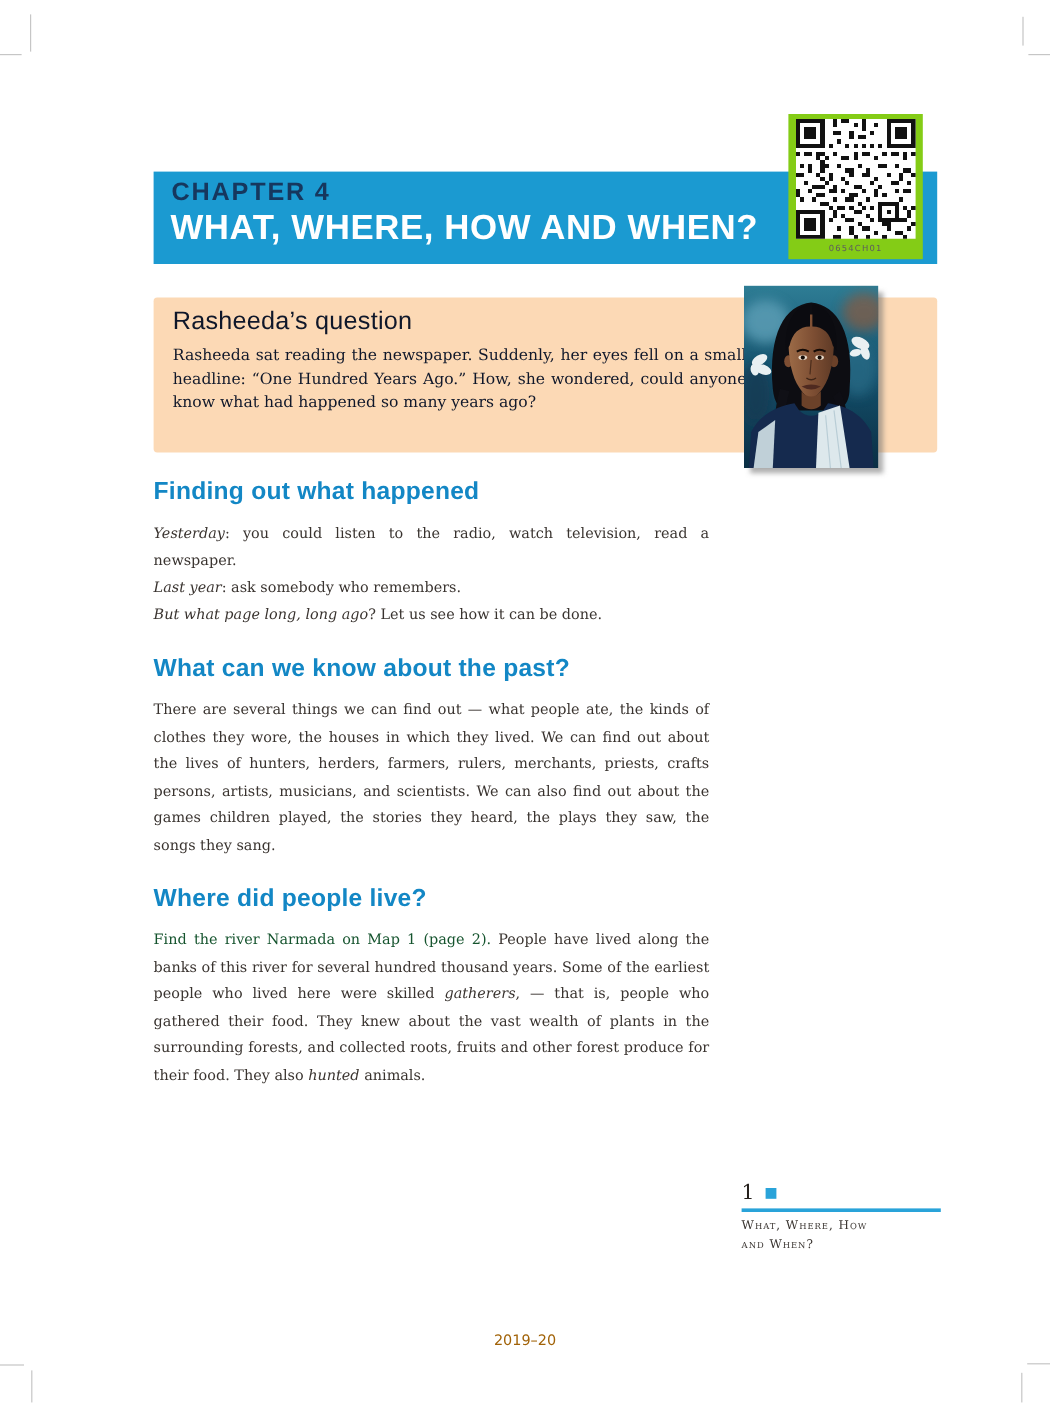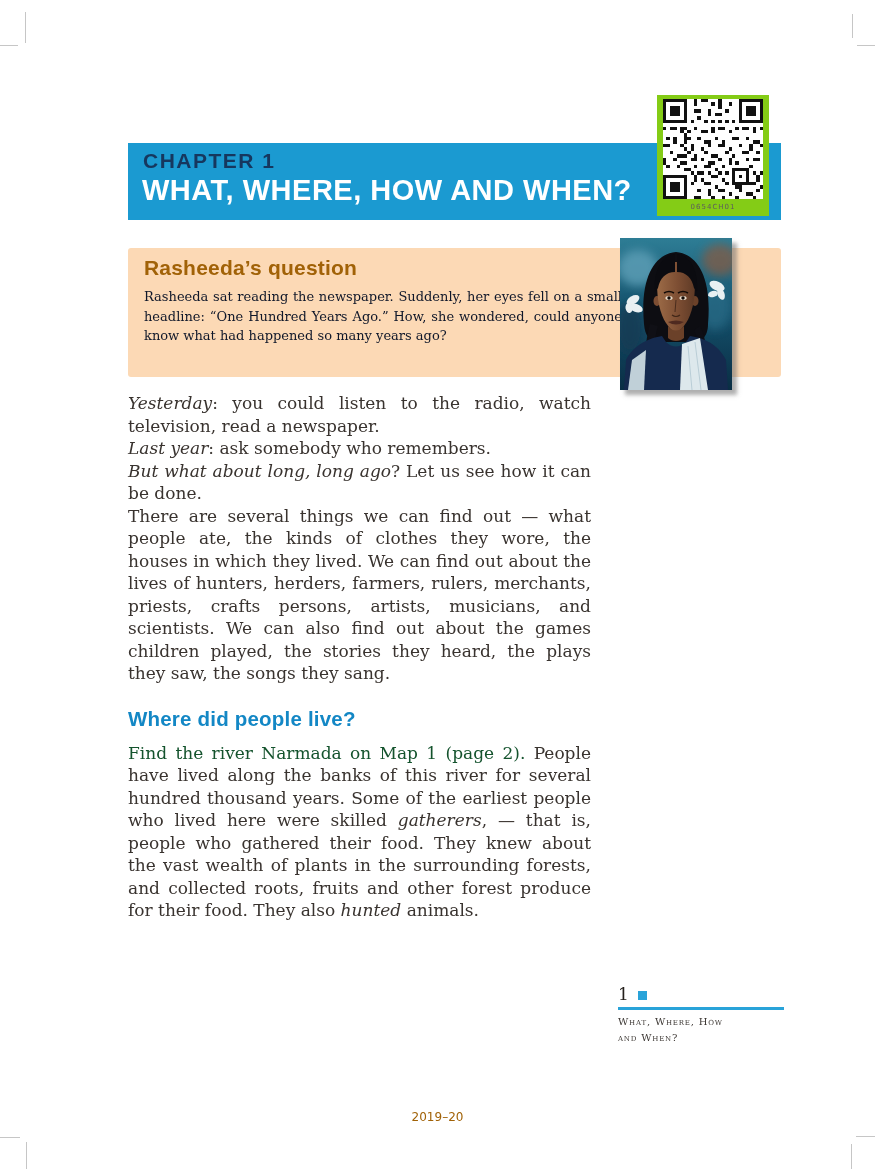--- a/index.html
+++ b/index.html
@@ -20,36 +20,36 @@
   .qr-box{position:absolute;left:657px;top:95px;width:112px;height:121px;background:#84cc16;
         z-index:3;text-align:center;}
   .qr-box svg{width:100px;height:100px;margin-top:4px;display:inline-block;}
   .qr-label{font-family:"DejaVu Sans",sans-serif;font-size:7px;color:#5d5d5d;letter-spacing:1px;
         margin-top:0;line-height:9px;}
 
   
   .rasheeda{position:absolute;left:128px;top:248px;width:653px;height:129px;background:#fcd9b5;
         border-radius:3px;z-index:2;}
   .rasheeda-inner{padding:8px 0 0 16px;}
-  .rasheeda-heading{margin:0 0 7px 0;font-family:"Liberation Sans",sans-serif;font-weight:700;
-        font-size:21px;color:#a16207;letter-spacing:0.2px;}
+  .rasheeda-heading{margin:0 0 7px 0;font-family:"Liberation Sans",sans-serif;font-weight:400;
+        font-size:21px;color:#0f172a;letter-spacing:0.2px;}
   .rasheeda-body{margin:0;width:478px;font-size:13px;line-height:19.5px;color:#0f172a;
         text-align:justify;}
 
   
   .photo{position:absolute;left:620px;top:238px;width:112px;height:152px;z-index:4;
         box-shadow:5px 5px 4px rgba(110,110,110,0.55);}
   .photo svg{display:block;width:112px;height:152px;}
 
   
   .main{position:absolute;left:128px;top:392px;width:463px;z-index:2;}
   .sec-heading{font-family:"Liberation Sans",sans-serif;font-weight:700;font-size:20.5px;
         color:#1387c5;margin:22px 0 11px 0;letter-spacing:0.2px;}
   .sec-heading.first{margin-top:6px;}
-  .para,.pline{font-size:17px;line-height:22.5px;color:#39332f;text-align:justify;margin:0;}
+  .para,.pline{font-size:12px;line-height:22.5px;color:#39332f;text-align:justify;margin:0;}
   .it{font-style:italic;}
   .magenta{color:#14532d;}
 
   
   .pagefoot{position:absolute;left:618px;top:984px;width:166px;z-index:2;}
   .pn-row{font-size:17px;color:#25201c;line-height:20px;}
   .pn-square{display:inline-block;width:9px;height:9px;background:#29a3d9;margin-left:9px;}
   .pn-rule{height:2.5px;background:#29a3d9;margin-top:3px;}
   .running{margin-top:4px;font-variant:small-caps;font-size:10px;line-height:16px;color:#3c3733;
         letter-spacing:0.8px;}
@@ -66,21 +66,21 @@
   <div class="crop" style="left:25px;top:12px;width:1px;height:31px;"></div>
   <div class="crop" style="left:0;top:45px;width:18px;height:1px;"></div>
   <div class="crop" style="left:852px;top:14px;width:1px;height:24px;"></div>
   <div class="crop" style="left:857px;top:45px;width:18px;height:1px;"></div>
   <div class="crop" style="left:0;top:1137px;width:20px;height:1px;"></div>
   <div class="crop" style="left:26px;top:1142px;width:1px;height:27px;"></div>
   <div class="crop" style="left:856px;top:1136px;width:19px;height:1px;"></div>
   <div class="crop" style="left:851px;top:1144px;width:1px;height:25px;"></div>
 
   <div class="band">
-    <div class="chapter-label">CHAPTER 1</div>
+    <div class="chapter-label">CHAPTER 4</div>
     <div class="chapter-title">WHAT, WHERE, HOW AND WHEN?</div>
   </div>
 
   <div class="qr-box">
     <svg viewBox="0 0 29 29" shape-rendering="crispEdges">
       <rect width="29" height="29" fill="#ffffff"></rect>
       <g fill="#111111">
 
         <rect x="0" y="0" width="7" height="7"></rect>
           <rect x="1" y="1" width="5" height="5" fill="#ffffff"></rect>
@@ -159,24 +159,26 @@
       <path d="M48,88 L48,100 C52,104 60,104 64,100 L64,88 C60,94 52,94 48,88 Z" fill="#6b4129"></path>
       <path d="M4,152 L6,122 C14,106 30,100 42,98 L46,104 C52,110 60,110 66,104 L70,98 C84,100 98,106 106,122 L108,152 Z" fill="#152a4e"></path>
       <path d="M12,122 L26,112 L24,152 L8,152 Z" fill="#c9d9df" opacity="0.95"></path>
       <path d="M62,106 L80,100 L88,152 L60,152 Z" fill="#dde8ec"></path>
       <path d="M68,108 L72,152 M75,104 L81,152" stroke="#b9cdd6" stroke-width="1" fill="none"></path>
     </svg>
   </div>
 
   <div class="main">
 
+    <h3 class="sec-heading first">Finding out what happened</h3>
     <div class="pline"><span class="it">Yesterday</span><span>: you could listen to the radio, watch television, read a newspaper.</span></div>
     <div class="pline"><span class="it">Last year</span><span>: ask somebody who remembers.</span></div>
-    <div class="pline"><span class="it">But what about long, long ago</span><span>? Let us see how it can be done.</span></div>
+    <div class="pline"><span class="it">But what page long, long ago</span><span>? Let us see how it can be done.</span></div>
 
+    <h3 class="sec-heading">What can we know about the past?</h3>
     <p class="para">There are several things we can find out — what people ate, the kinds of clothes they wore, the houses in which they lived. We can find out about the lives of hunters, herders, farmers, rulers, merchants, priests, crafts persons, artists, musicians, and scientists. We can also find out about the games children played, the stories they heard, the plays they saw, the songs they sang.</p>
 
     <h3 class="sec-heading">Where did people live?</h3>
     <p class="para"><span class="magenta">Find the river Narmada on Map 1 (page 2).</span><span> People have lived along the banks of this river for several hundred thousand years. Some of the earliest people who lived here were skilled </span><span class="it">gatherers</span><span>, — that is, people who gathered their food. They knew about the vast wealth of plants in the surrounding forests, and collected roots, fruits and other forest produce for their food. They also </span><span class="it">hunted</span><span> animals.</span></p>
 
   </div>
 
   <div class="pagefoot">
     <div class="pn-row"><span>1</span><span class="pn-square"></span></div>
     <div class="pn-rule"></div>

